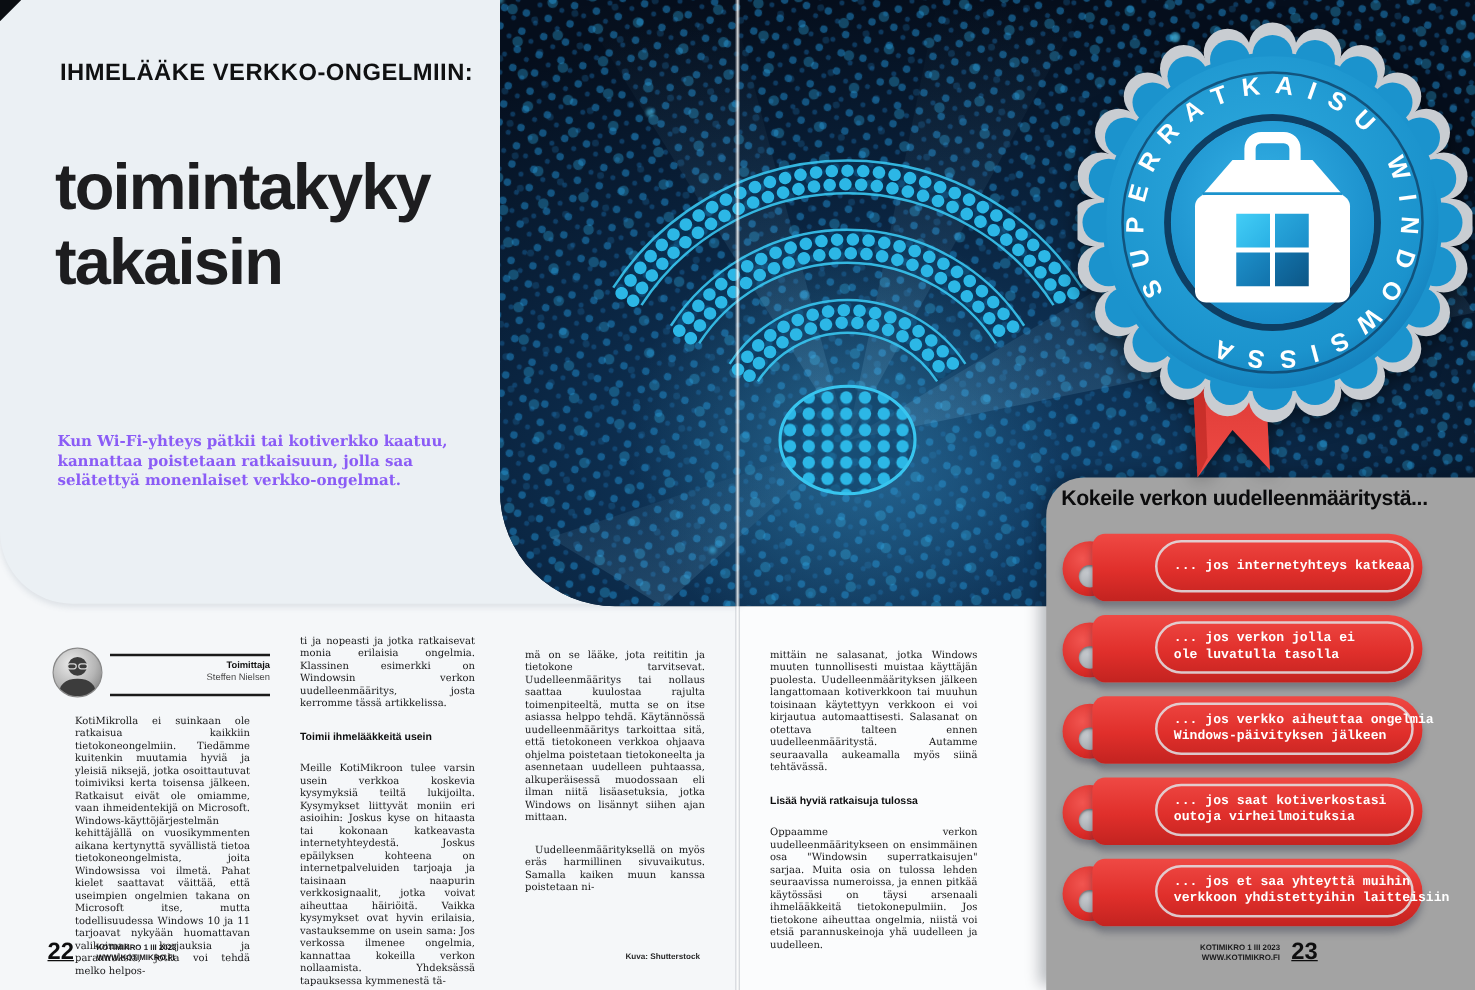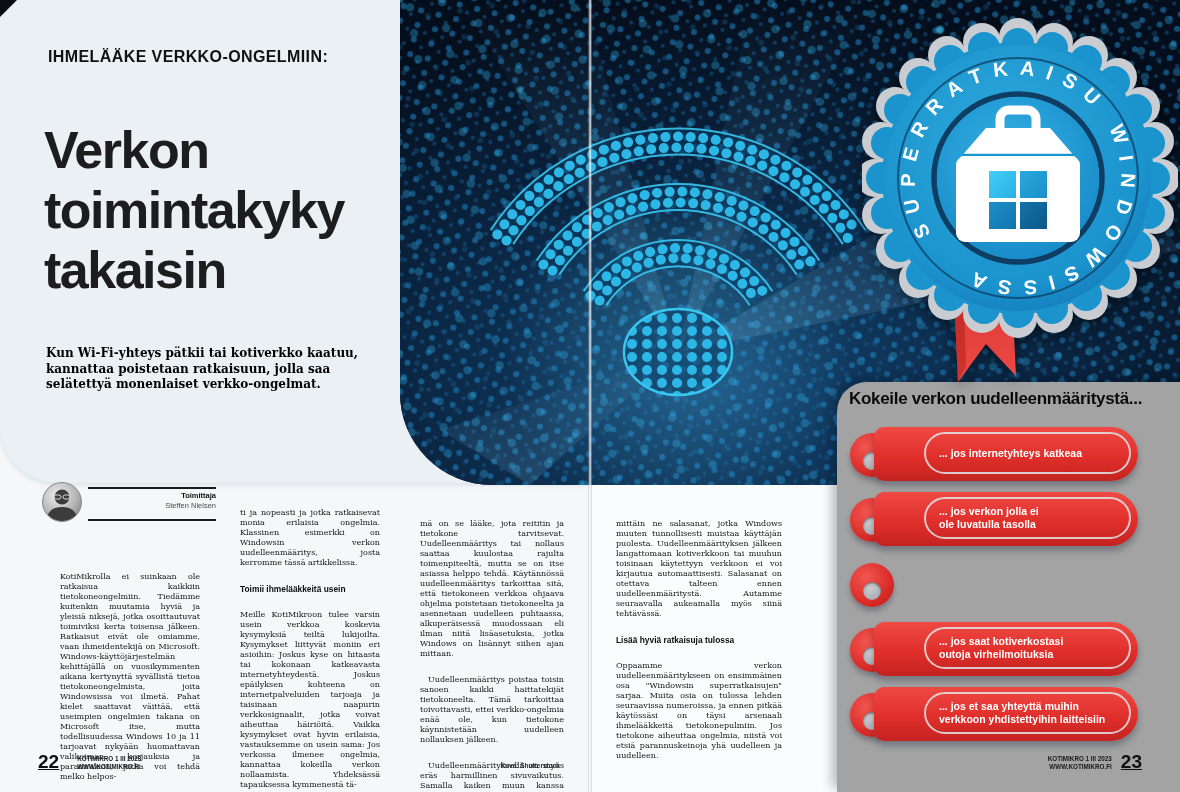--- a/index.html
+++ b/index.html
@@ -15,61 +15,61 @@
   
   #photo{left:400px;top:0;width:780px;height:485px;z-index:2;border-bottom-left-radius:92px;overflow:hidden;background:#081a2e;}
 
   
   #fold{left:588px;top:0;width:4px;height:792px;z-index:5;background:linear-gradient(to right,rgba(60,70,85,.18),rgba(255,255,255,.85) 55%,rgba(60,70,85,.22));}
 
   
   #corner{left:0;top:0;width:17px;height:17px;background:#0a0d12;clip-path:polygon(0 0,100% 0,0 100%);z-index:9;}
 
   
-  #kicker{left:48px;top:48px;font-size:16px;font-weight:bold;letter-spacing:.4px;color:#101112;z-index:3;text-align:center;}
+  #kicker{left:48px;top:48px;font-size:19px;font-weight:bold;letter-spacing:.4px;color:#101112;z-index:3;text-align:center;}
   #title{left:44px;top:120px;z-index:3;font-weight:bold;font-size:52px;line-height:60px;letter-spacing:-1.5px;color:#1d1d1f;}
-  #standfirst{left:46px;top:346px;z-index:3;font-family:"DejaVu Serif",serif;font-weight:bold;font-size:12px;line-height:15.5px;color:#000000;}
-
-  
-  #byline{left:40px;top:476px;width:176px;height:52px;z-index:3;}
+  #standfirst{left:46px;top:346px;z-index:3;font-family:"DejaVu Serif",serif;font-weight:bold;font-size:12px;line-height:15.5px;color:#8b5cf6;}
+
+  
+  #byline{left:40px;top:512px;width:176px;height:52px;z-index:3;}
   #byline .avatar{position:absolute;left:2px;top:6px;width:38px;height:38px;border-radius:50%;overflow:hidden;background:radial-gradient(circle at 38% 32%,#ececec,#b5b5b5 55%,#6e6e6e);border:1px solid #888;}
   #byline .rule{position:absolute;left:48px;right:0;height:1.5px;background:#1a1a1a;}
   #byline .role{position:absolute;right:0;top:15px;font-size:7.5px;font-weight:bold;color:#111;}
   #byline .name{position:absolute;right:0;top:25px;font-size:7.5px;color:#4a4a4a;}
 
   
   .col{z-index:3;font-family:"DejaVu Serif",serif;font-size:8px;line-height:10px;color:#161617;text-align:justify;}
   .col p{margin:16px;}
   .col .indent{text-indent:8px;}
   .subhead{font-family:"Liberation Sans",sans-serif;font-weight:bold;font-size:8.4px;margin-top:9px;margin-bottom:1px;color:#0d0d0e;text-align:left;}
   #col1{left:44px;top:556px;width:172px;}
   #col2{left:224px;top:492px;width:172px;}
   #col3{left:404px;top:503px;width:176px;}
   #col4{left:600px;top:503px;width:198px;}
 
   #photo-credit{left:420px;top:762px;width:140px;text-align:right;font-size:6.5px;font-weight:bold;color:#2b2b2b;z-index:3;}
 
   
   #footer-left{left:38px;top:752px;z-index:3;display:flex;align-items:flex-start;}
-  #footer-right{left:960px;top:752px;width:182px;z-index:7;display:flex;justify-content:flex-end;align-items:flex-start;gap:9px;}
+  #footer-right{left:960px;top:752px;width:182px;z-index:7;display:flex;justify-content:flex-start;align-items:flex-start;gap:9px;}
   .pageno{font-size:19px;font-weight:bold;color:#0e0e0f;line-height:20px;text-decoration:underline;}
   .issue-block{font-size:6.3px;line-height:7.6px;font-weight:bold;color:#19191a;margin-top:3px;}
   #footer-left .issue-block{margin-left:18px;}
   #footer-right .issue-block{text-align:right;}
 
   
   #sidebar{left:837px;top:382px;width:400px;height:410px;background:#a3a3a3;border-top-left-radius:30px;z-index:6;box-shadow:-5px -4px 12px rgba(5,10,20,.28);}
   #sidebar-heading{position:absolute;left:12px;top:7px;font-size:17px;font-weight:bold;letter-spacing:-.3px;color:#0b0b0c;}
 
   .ribbon{position:absolute;left:13px;width:288px;height:56px;}
   .rb-body{position:absolute;left:24px;right:0;top:0;bottom:2px;background:linear-gradient(180deg,#ef4944 0%,#e02f2b 55%,#c32320 100%);border-radius:10px 27px 27px 10px;box-shadow:0 5px 6px rgba(45,50,70,.38);}
   .rb-tab{position:absolute;left:0;top:6px;width:44px;height:44px;border-radius:50%;background:radial-gradient(circle at 36% 32%,#f15550,#d92b27 62%,#b51e1b);box-shadow:0 4px 5px rgba(45,50,70,.35);}
   .rb-hole{position:absolute;left:13px;top:19px;width:18px;height:18px;border-radius:50%;background:radial-gradient(circle at 40% 35%,#c8ccd0,#9ea3a8);box-shadow:inset 0 1px 2px rgba(0,0,0,.45);}
   .rb-inner{position:absolute;top:5px;bottom:7px;left:50px;right:7px;border:2px solid rgba(225,228,232,.85);border-radius:24px;display:flex;flex-direction:column;justify-content:center;padding-left:13px;}
-  .rb-line{font-family:Liberation Sans, sans-serif;font-weight:bold;font-size:10.5px;line-height:13px;color:#ffffff;white-space:nowrap;}
+  .rb-line{font-family:Liberation Mono, monospace;font-weight:bold;font-size:10.5px;line-height:13px;color:#ffffff;white-space:nowrap;}
 
   #badge{left:862px;top:6px;width:316px;height:392px;z-index:7;}
   #badge svg{filter:drop-shadow(0 5px 8px rgba(0,0,0,.5));}
   .ring-text{font-family:"Liberation Sans",sans-serif;font-weight:bold;font-size:20px;letter-spacing:11px;fill:#ffffff;}
 </style>
 </head>
 <body>
 
 <div id="spread">
 
@@ -151,21 +151,20 @@
         <circle cx="120" cy="90" r="3.2" fill="#4fd2ff" opacity=".55"></circle>
         <circle cx="60," ,cy="300" r="3" fill="#4fd2ff" opacity=".5"></circle>
         <circle cx="480" cy="430" r="3.6" fill="#4fd2ff" opacity=".6"></circle>
         <circle cx="170" cy="440" r="3" fill="#3db9ec" opacity=".6"></circle>
       </g>
     </svg>
   </div>
 
   <div class="abs" id="kicker">IHMELÄÄKE VERKKO-ONGELMIIN:</div>
   <div class="abs" id="title">
-    <div>Verkon</div>
     <div>toimintakyky</div>
     <div>takaisin</div>
   </div>
   <div class="abs" id="standfirst">
     <div>Kun Wi-Fi-yhteys pätkii tai kotiverkko kaatuu,</div>
     <div>kannattaa poistetaan ratkaisuun, jolla saa</div>
     <div>selätettyä monenlaiset verkko-ongelmat.</div>
   </div>
 
   <div class="abs" id="byline">
@@ -186,21 +185,20 @@
   <div class="abs col" id="col1">
     <p>KotiMikrolla ei suinkaan ole ratkaisua kaikkiin tietokoneongelmiin. Tiedämme kuitenkin muutamia hyviä ja yleisiä niksejä, jotka osoittautuvat toimiviksi kerta toisensa jälkeen. Ratkaisut eivät ole omiamme, vaan ihmeidentekijä on Microsoft. Windows-käyttöjärjestelmän kehittäjällä on vuosikymmenten aikana kertynyttä syvällistä tietoa tietokoneongelmista, joita Windowsissa voi ilmetä. Pahat kielet saattavat väittää, että useimpien ongelmien takana on Microsoft itse, mutta todellisuudessa Windows 10 ja 11 tarjoavat nykyään huomattavan valikoiman korjauksia ja parannuksia, jotka voi tehdä melko helpos-</p>
   </div>
   <div class="abs col" id="col2">
     <p>ti ja nopeasti ja jotka ratkaisevat monia erilaisia ongelmia. Klassinen esimerkki on Windowsin verkon uudelleenmääritys, josta kerromme tässä artikkelissa.</p>
     <p class="subhead">Toimii ihmelääkkeitä usein</p>
     <p>Meille KotiMikroon tulee varsin usein verkkoa koskevia kysymyksiä teiltä lukijoilta. Kysymykset liittyvät moniin eri asioihin: Joskus kyse on hitaasta tai kokonaan katkeavasta internetyhteydestä. Joskus epäilyksen kohteena on internetpalveluiden tarjoaja ja taisinaan naapurin verkkosignaalit, jotka voivat aiheuttaa häiriöitä. Vaikka kysymykset ovat hyvin erilaisia, vastauksemme on usein sama: Jos verkossa ilmenee ongelmia, kannattaa kokeilla verkon nollaamista. Yhdeksässä tapauksessa kymmenestä tä-</p>
   </div>
   <div class="abs col" id="col3">
     <p>mä on se lääke, jota reititin ja tietokone tarvitsevat. Uudelleenmääritys tai nollaus saattaa kuulostaa rajulta toimenpiteeltä, mutta se on itse asiassa helppo tehdä. Käytännössä uudelleenmääritys tarkoittaa sitä, että tietokoneen verkkoa ohjaava ohjelma poistetaan tietokoneelta ja asennetaan uudelleen puhtaassa, alkuperäisessä muodossaan eli ilman niitä lisäasetuksia, jotka Windows on lisännyt siihen ajan mittaan.</p>
-    <p class="indent">Uudelleenmääritys poistaa toisin sanoen kaikki haittatekijät tietokoneelta. Tämä tarkoittaa toivottavasti, ettei verkko-ongelmia enää ole, kun tietokone käynnistetään uudelleen nollauksen jälkeen.</p>
     <p class="indent">Uudelleenmäärityksellä on myös eräs harmillinen sivuvaikutus. Samalla kaiken muun kanssa poistetaan ni-</p>
   </div>
   <div class="abs col" id="col4">
     <p>mittäin ne salasanat, jotka Windows muuten tunnollisesti muistaa käyttäjän puolesta. Uudelleenmäärityksen jälkeen langattomaan kotiverkkoon tai muuhun toisinaan käytettyyn verkkoon ei voi kirjautua automaattisesti. Salasanat on otettava talteen ennen uudelleenmääritystä. Autamme seuraavalla aukeamalla myös siinä tehtävässä.</p>
     <p class="subhead">Lisää hyviä ratkaisuja tulossa</p>
     <p>Oppaamme verkon uudelleenmääritykseen on ensimmäinen osa "Windowsin superratkaisujen" sarjaa. Muita osia on tulossa lehden seuraavissa numeroissa, ja ennen pitkää käytössäsi on täysi arsenaali ihmelääkkeitä tietokonepulmiin. Jos tietokone aiheuttaa ongelmia, niistä voi etsiä parannuskeinoja yhä uudelleen ja uudelleen.</p>
   </div>
 
   <div class="abs" id="photo-credit">Kuva: Shutterstock</div>
 
@@ -228,20 +226,26 @@
           <div class="rb-line">... jos verkon jolla ei</div>
           <div class="rb-line">ole luvatulla tasolla</div>
         </div>
       </div>
     </div>
 
     <div class="ribbon" style="top:175px;">
       <div class="rb-tab">
           <div class="rb-hole"></div>
         </div>
+      <div class="rb-body">
+        <div class="rb-inner">
+          <div class="rb-line">... jos verkko aiheuttaa ongelmia</div>
+          <div class="rb-line">Windows-päivityksen jälkeen</div>
+        </div>
+      </div>
     </div>
 
     <div class="ribbon" style="top:240px;">
       <div class="rb-tab">
           <div class="rb-hole"></div>
         </div>
       <div class="rb-body">
         <div class="rb-inner">
           <div class="rb-line">... jos saat kotiverkostasi</div>
           <div class="rb-line">outoja virheilmoituksia</div>

